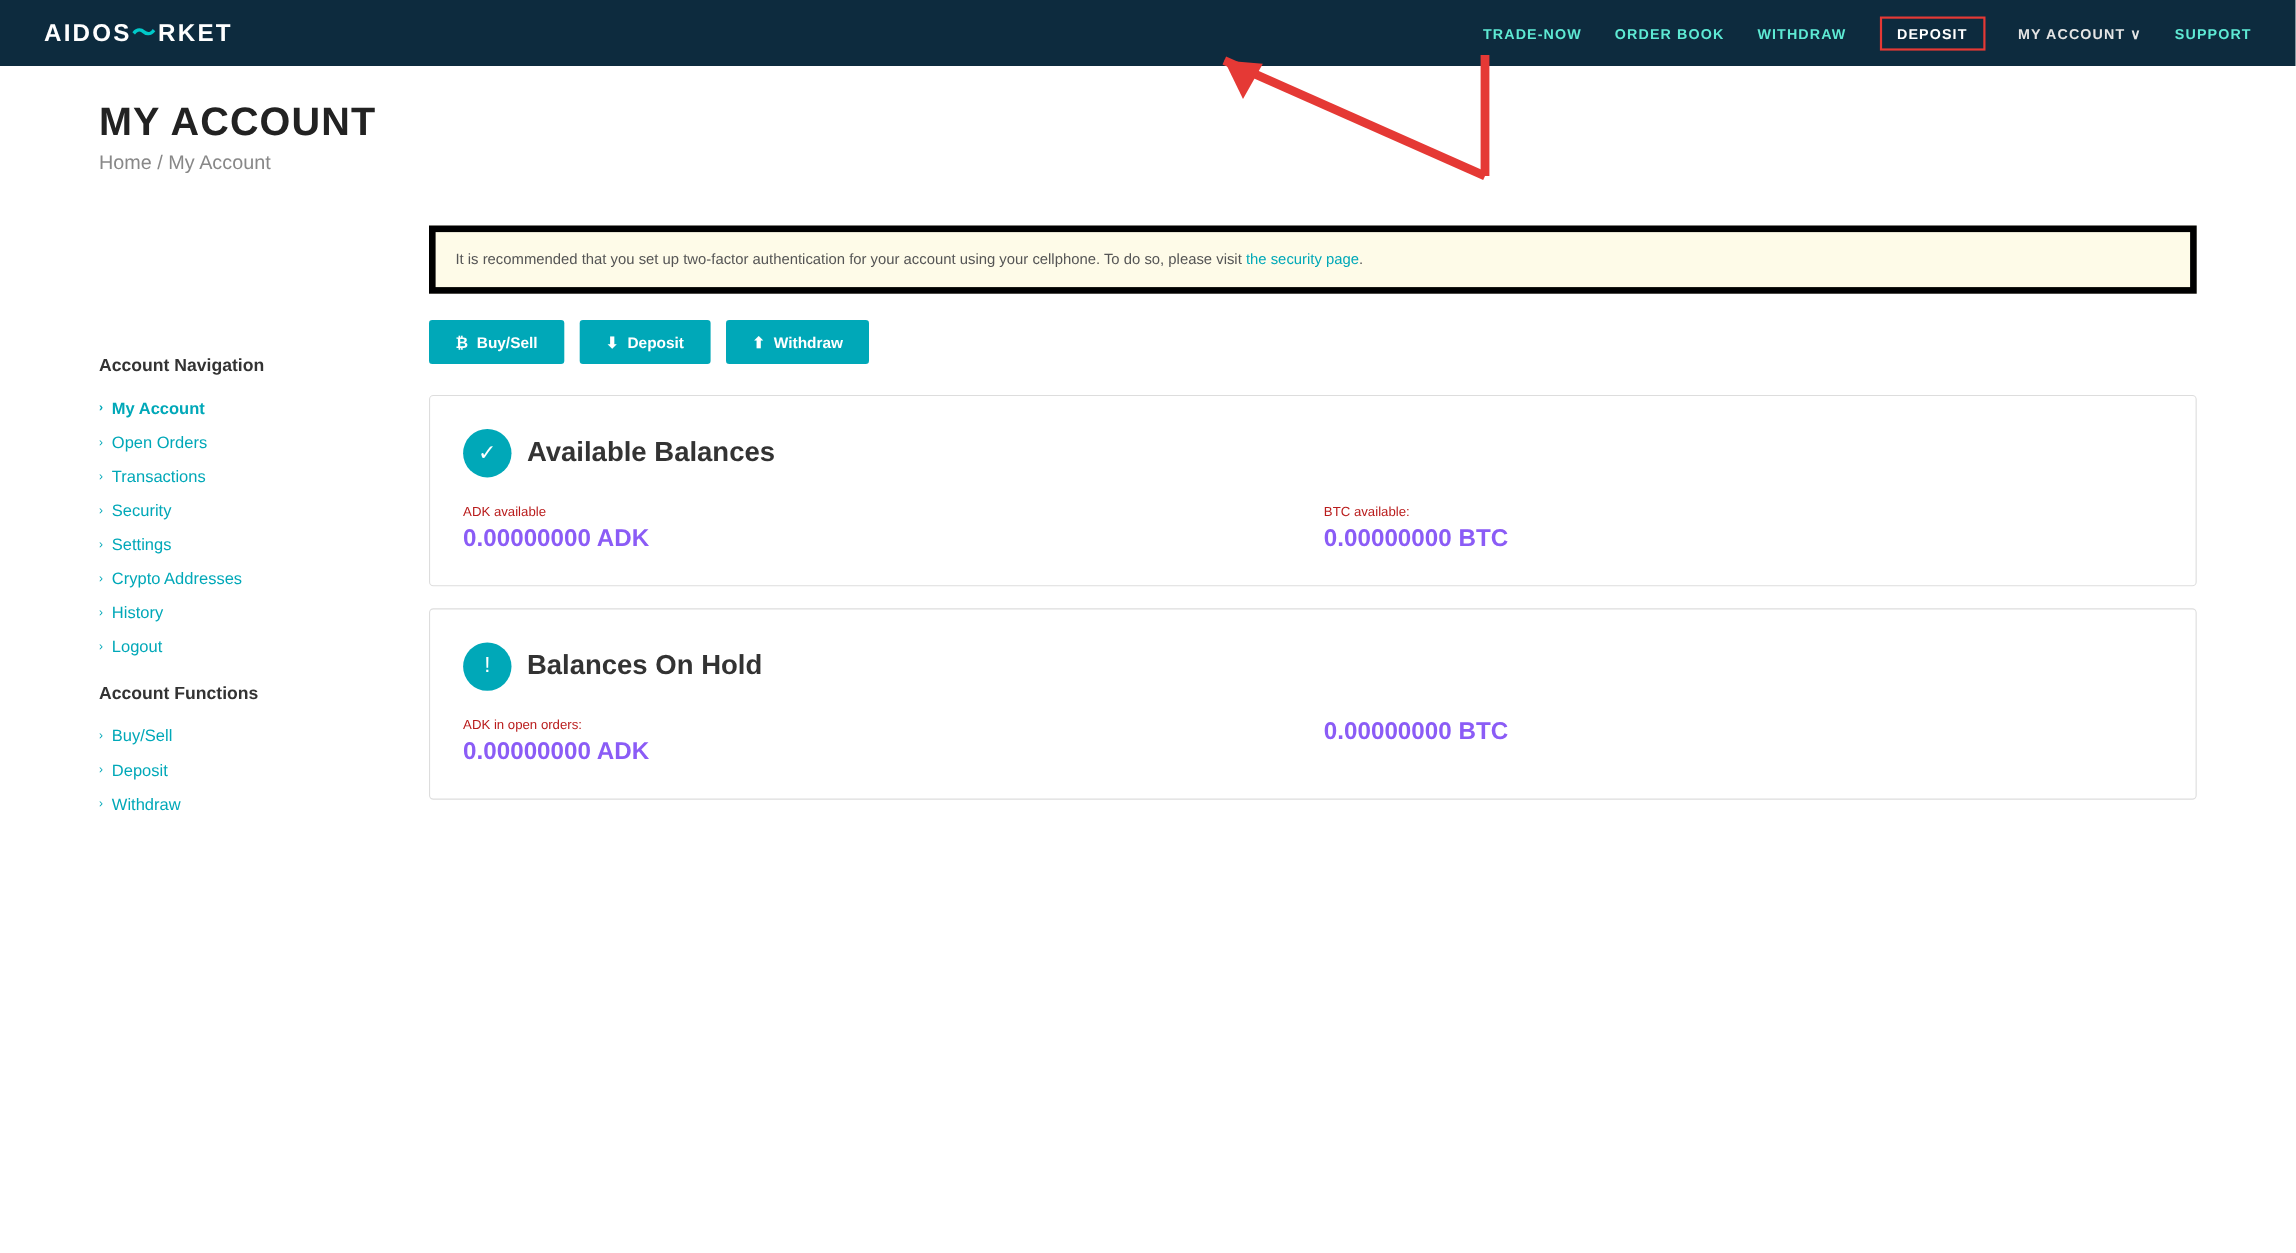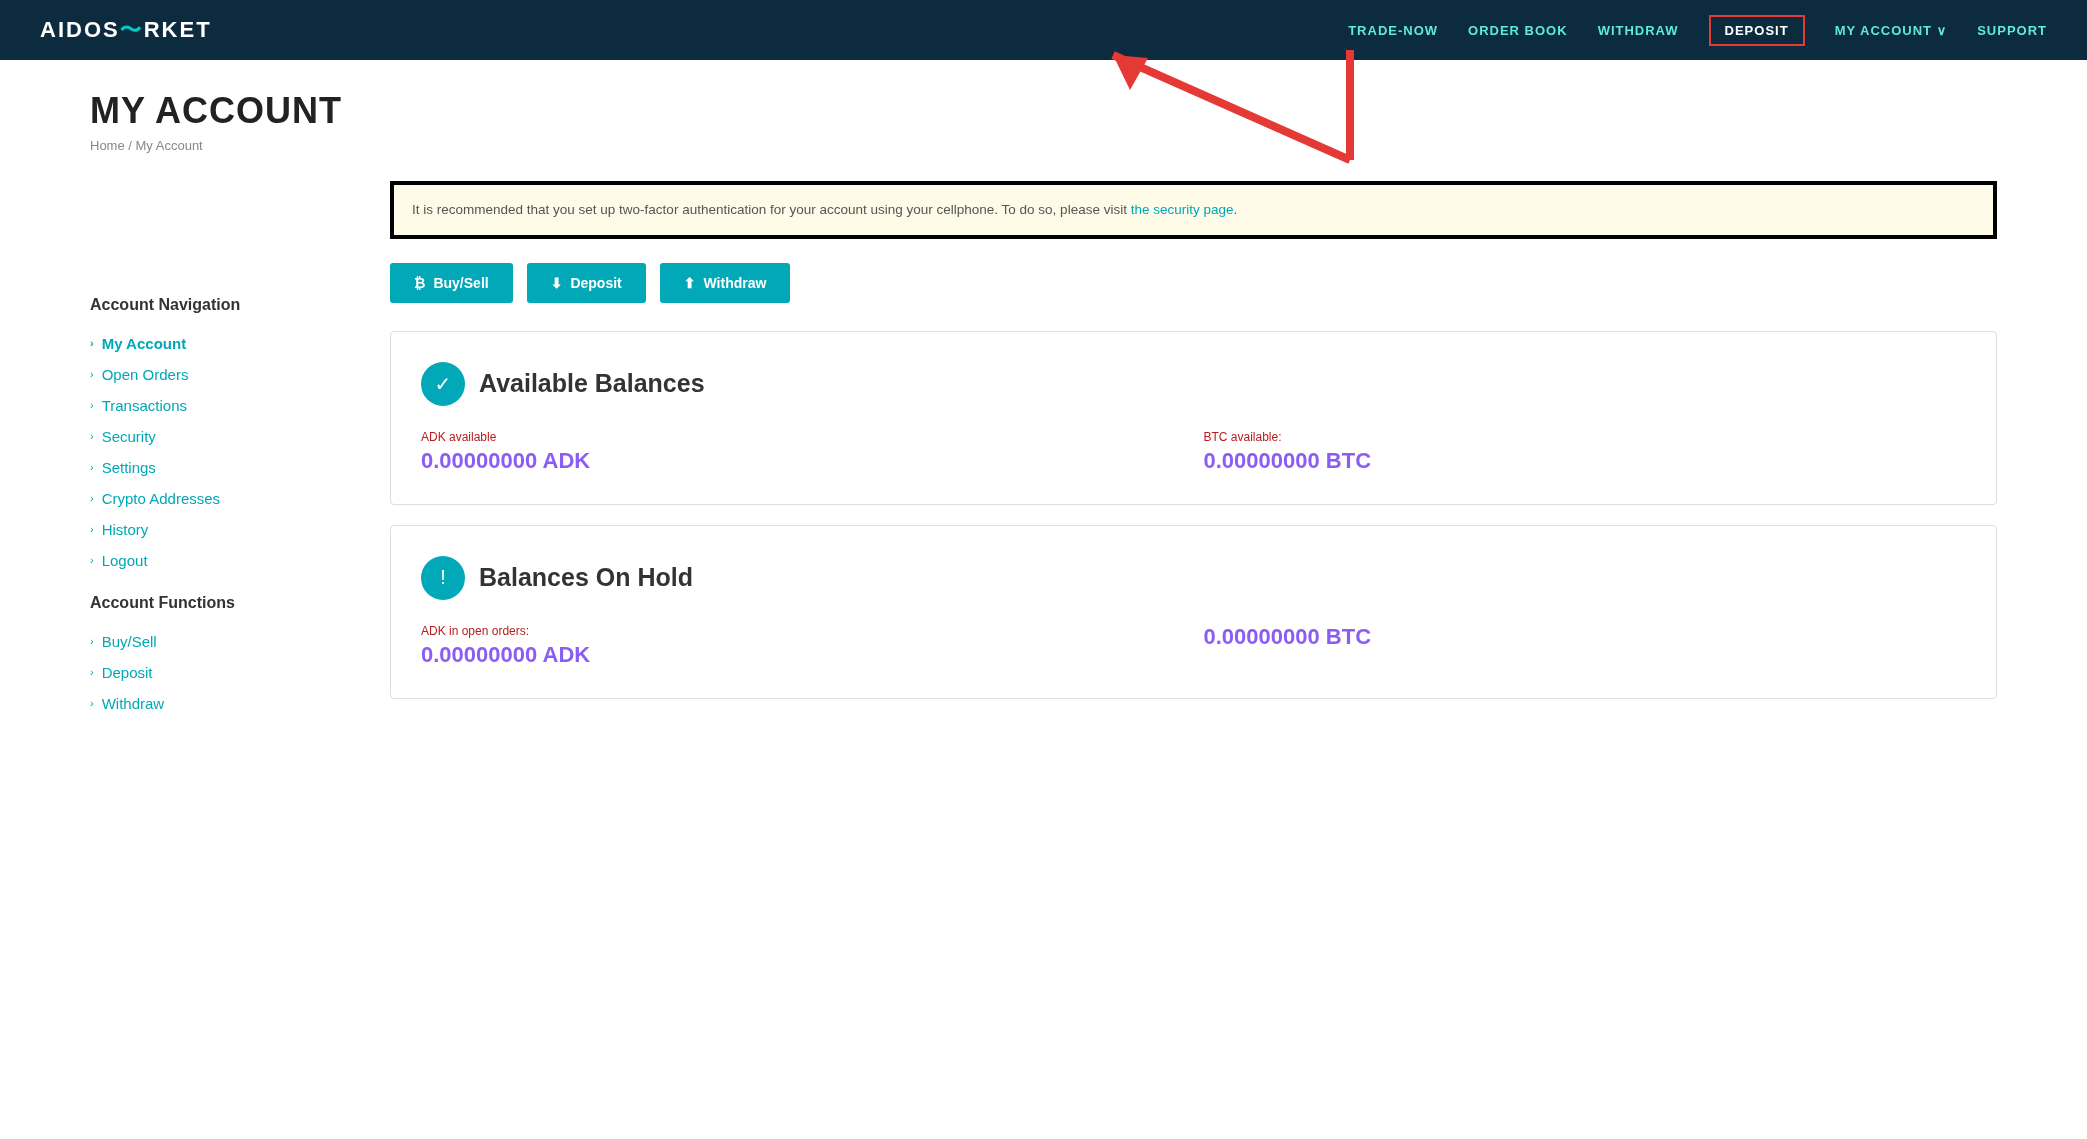--- a/index.html
+++ b/index.html
@@ -41,41 +41,41 @@
       letter-spacing: 1px;
       cursor: pointer;
       text-decoration: none;
     }
     .nav-item.deposit-btn {
       border: 2px solid #e53935;
       padding: 6px 14px;
       color: #fff;
     }
     .nav-item.my-account-nav {
-      color: #5eead4;
+      color: #e5e5e5;
     }
 
     
     .page-wrapper {
       position: relative;
     }
     .content {
       padding: 30px 90px;
     }
     .page-title {
       font-size: 36px;
       font-weight: 900;
       color: #222;
       letter-spacing: 1px;
       margin-bottom: 6px;
     }
     .breadcrumb {
-      font-size: 13px;
+      font-size: 18px;
       color: #888;
-      margin-bottom: 28px;
+      margin-bottom: 46px;
     }
     .breadcrumb a {
       color: #888;
       text-decoration: none;
     }
     .breadcrumb span {
       color: #888;
     }
 
     
@@ -116,21 +116,21 @@
     }
     .sidebar-divider {
       margin: 18px 0 14px 0;
     }
 
     
     .main-content {
       flex: 1;
     }
     .alert-box {
-      border: 4px solid #000000;
+      border: 6px solid #000000;
       background: #fefbe8;
       padding: 14px 18px;
       font-size: 13.5px;
       color: #555;
       margin-bottom: 24px;
       line-height: 1.6;
     }
     .alert-box a {
       color: #00a8b8;
       text-decoration: none;

